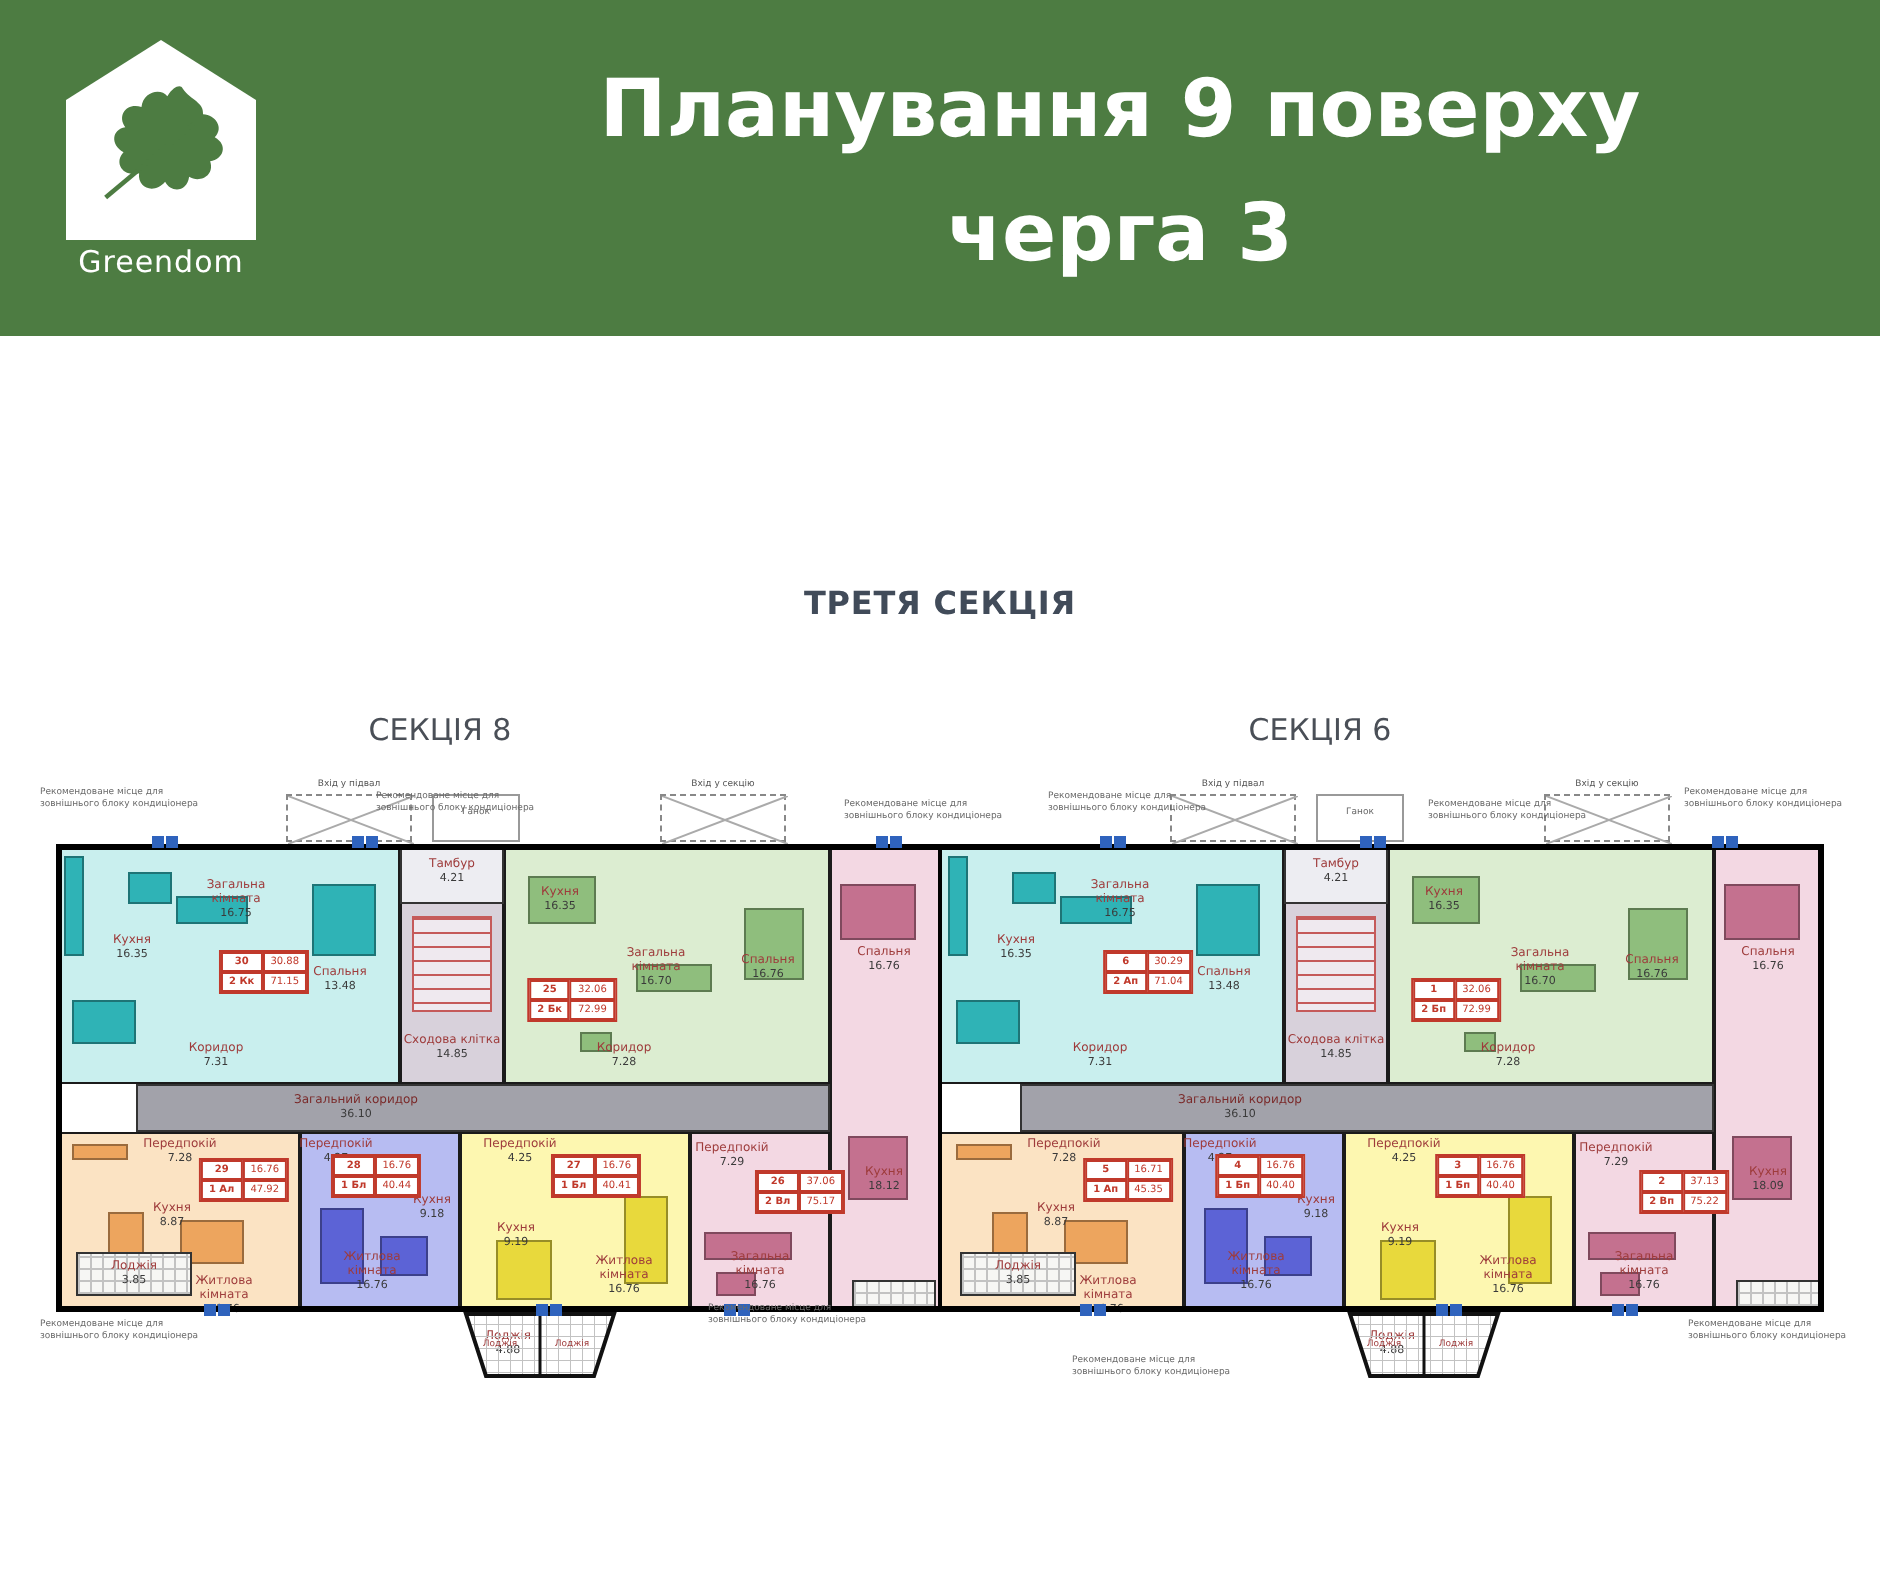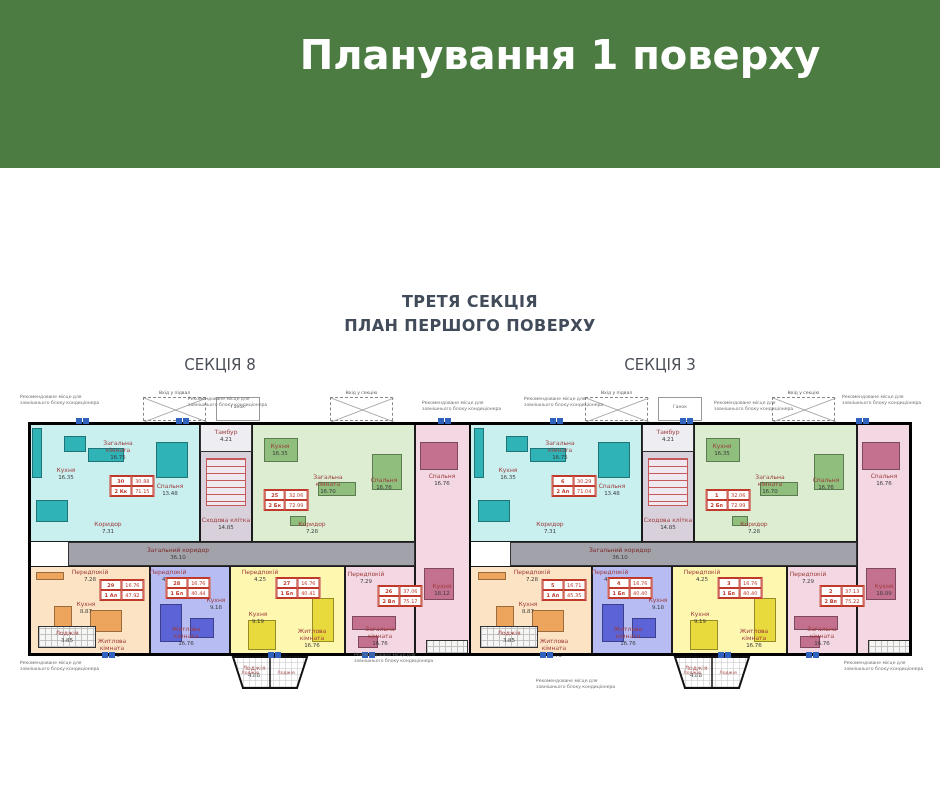--- a/index.html
+++ b/index.html
@@ -31,31 +31,41 @@
       white-space:nowrap;text-align:center;}
   .grid-logia{background:
       repeating-linear-gradient(0deg,#c2c2c2 0 1px,transparent 1px 6px),
       repeating-linear-gradient(90deg,#c2c2c2 0 1px,#f6f6f4 1px 6px);
       border:1px solid #333;}
 </style>
 </head>
 <body>
 
 <div class="header">
+  <div class="logo">
+    <div class="logo-house"></div>
+    <svg style="position:absolute;left:10px;top:16px;" width="76" height="80" viewBox="0 0 100 104">
+      <g transform="rotate(18 50 52)">
+        <path fill="#4d7c42" d="M50,8 C58,14 66,12 68,20 C76,18 84,24 80,32 C90,34 90,44 82,48 C88,56 80,64 72,62 C74,72 64,76 58,70 C54,80 42,80 40,70 C30,76 22,68 26,60 C16,58 14,48 22,44 C14,38 18,28 28,28 C26,18 36,12 42,16 C44,8 48,6 50,8 Z"></path>
+        <path stroke="#4d7c42" stroke-width="3" fill="none" d="M24,92 L64,28"></path>
+      </g>
+    </svg>
+    <div class="logo-text">Greendom</div>
+  </div>
   <div class="header-title">
-    <div>Планування 1 поверху</div>
+    <div>Планування 9 поверху</div>
+    <div>черга 3</div>
   </div>
 </div>
 
 <div class="plan-title">
   <div>ТРЕТЯ СЕКЦІЯ</div>
-  <div>ПЛАН ПЕРШОГО ПОВЕРХУ</div>
 </div>
 <div class="sec-label" style="left:165px;">СЕКЦІЯ 8</div>
-<div class="sec-label" style="left:605px;">СЕКЦІЯ 3</div>
+<div class="sec-label" style="left:605px;">СЕКЦІЯ 6</div>
 
 <div id="floorplan">
     <div style="position: absolute; left: 10px; top: 28px; width: 442px; height: 234px; overflow: visible;">
       <div style="position: absolute; left: 40px; top: 120px; width: 347px; height: 24px; background: rgb(162, 162, 170); border: 1px solid rgb(51, 51, 51);"></div>
       <div class="room-label" style="position: absolute; left: 150px; top: 132px; width: 90px;">
         <div style="color: rgb(122, 42, 42);">Загальний коридор</div>
         <div class="area">36.10</div>
       </div>
       <div style="position: absolute; left: 172px; top: 0px; width: 52px; height: 120px; background: rgb(216, 209, 219); border: 1.5px solid rgb(27, 27, 27);"></div>
       <div style="position: absolute; left: 172px; top: 0px; width: 52px; height: 30px; background: rgb(237, 237, 242); border: 1px solid rgb(51, 51, 51);"></div>

